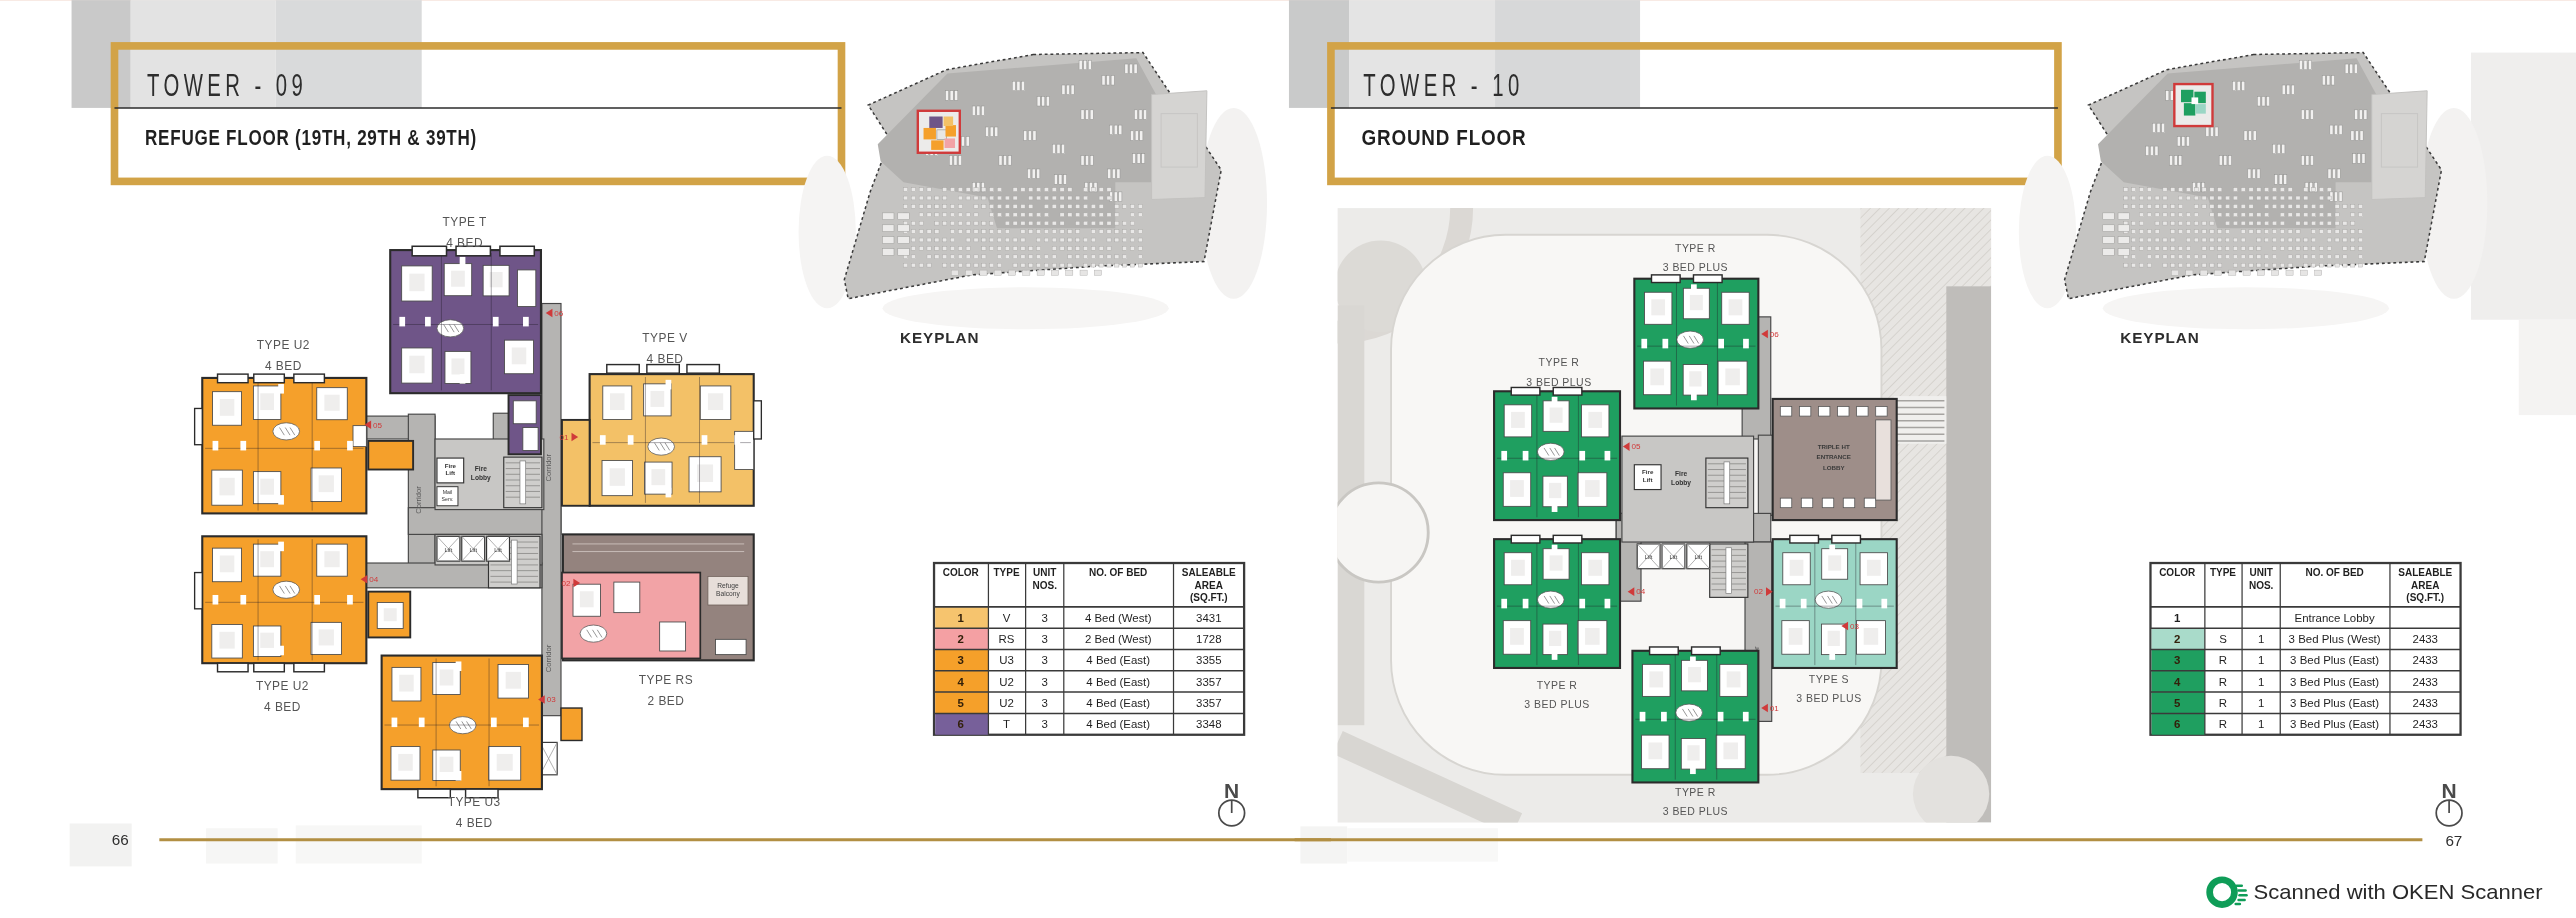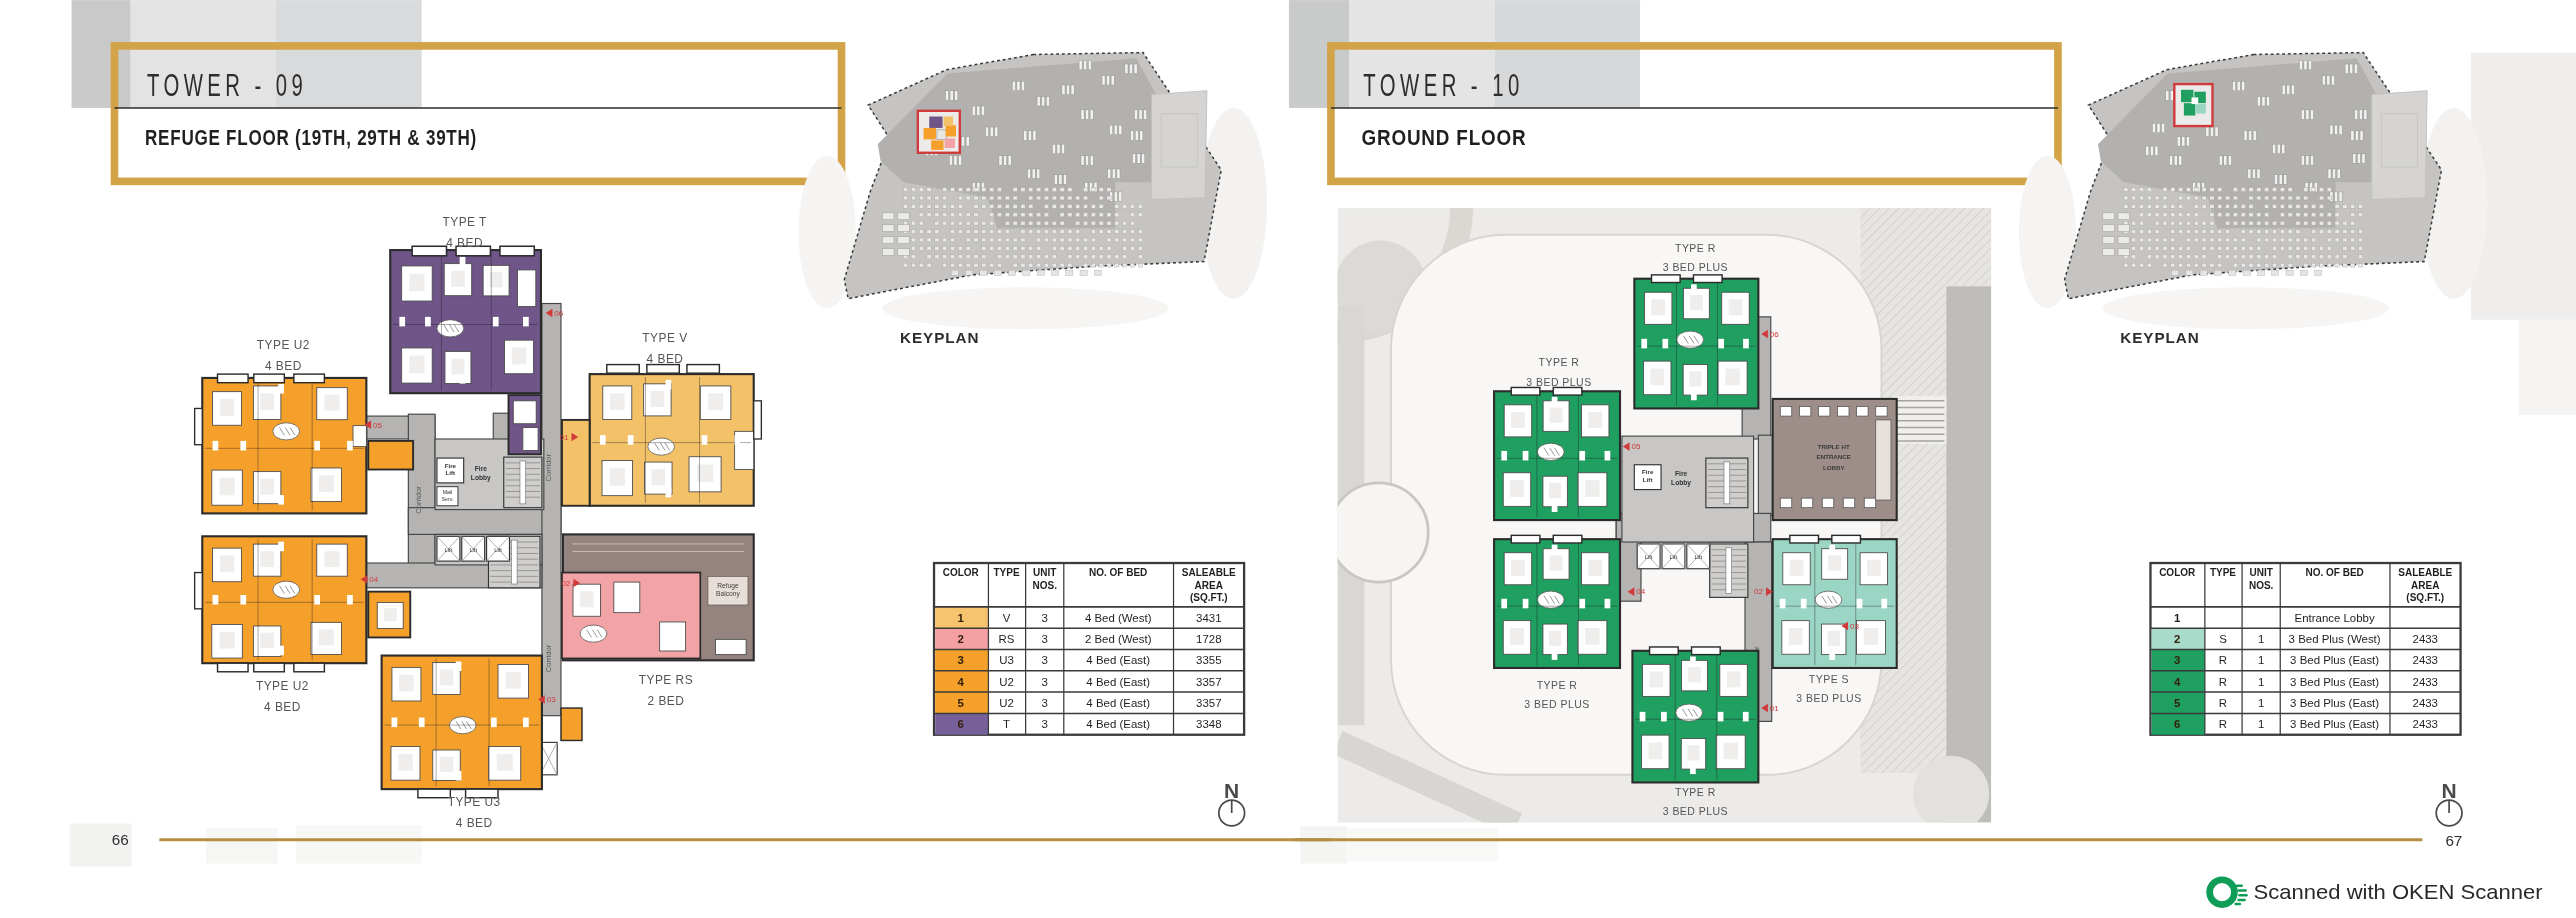--- a/index.html
+++ b/index.html
@@ -1,15 +1,15 @@
 <!DOCTYPE html>
 <html><head><meta charset="utf-8"><title>spread</title>
 <style>
 html,body{margin:0;padding:0;background:#ffffff;}
-#page{position:relative;width:2576px;height:919px;background:#fef9c3;overflow:hidden;}
+#page{position:relative;width:2576px;height:919px;background:#c2410c;overflow:hidden;}
 </style></head>
 <body>
 <div id="page">
 <svg width="2576" height="919" viewBox="0 0 2700 963">
 <rect x="0.0" y="0.0" width="2700.0" height="963.0" fill="#ffffff"></rect>
 <rect x="75.0" y="0.0" width="62.0" height="113.0" fill="#c9c9c9"></rect>
 <rect x="137.0" y="0.0" width="152.0" height="113.0" fill="#e3e3e3"></rect>
 <rect x="289.0" y="0.0" width="153.0" height="113.0" fill="#d9dadb"></rect>
 <rect x="1351.0" y="0.0" width="63.0" height="113.0" fill="#c9caca"></rect>
 <rect x="1414.0" y="0.0" width="153.0" height="113.0" fill="#e4e4e4"></rect>

